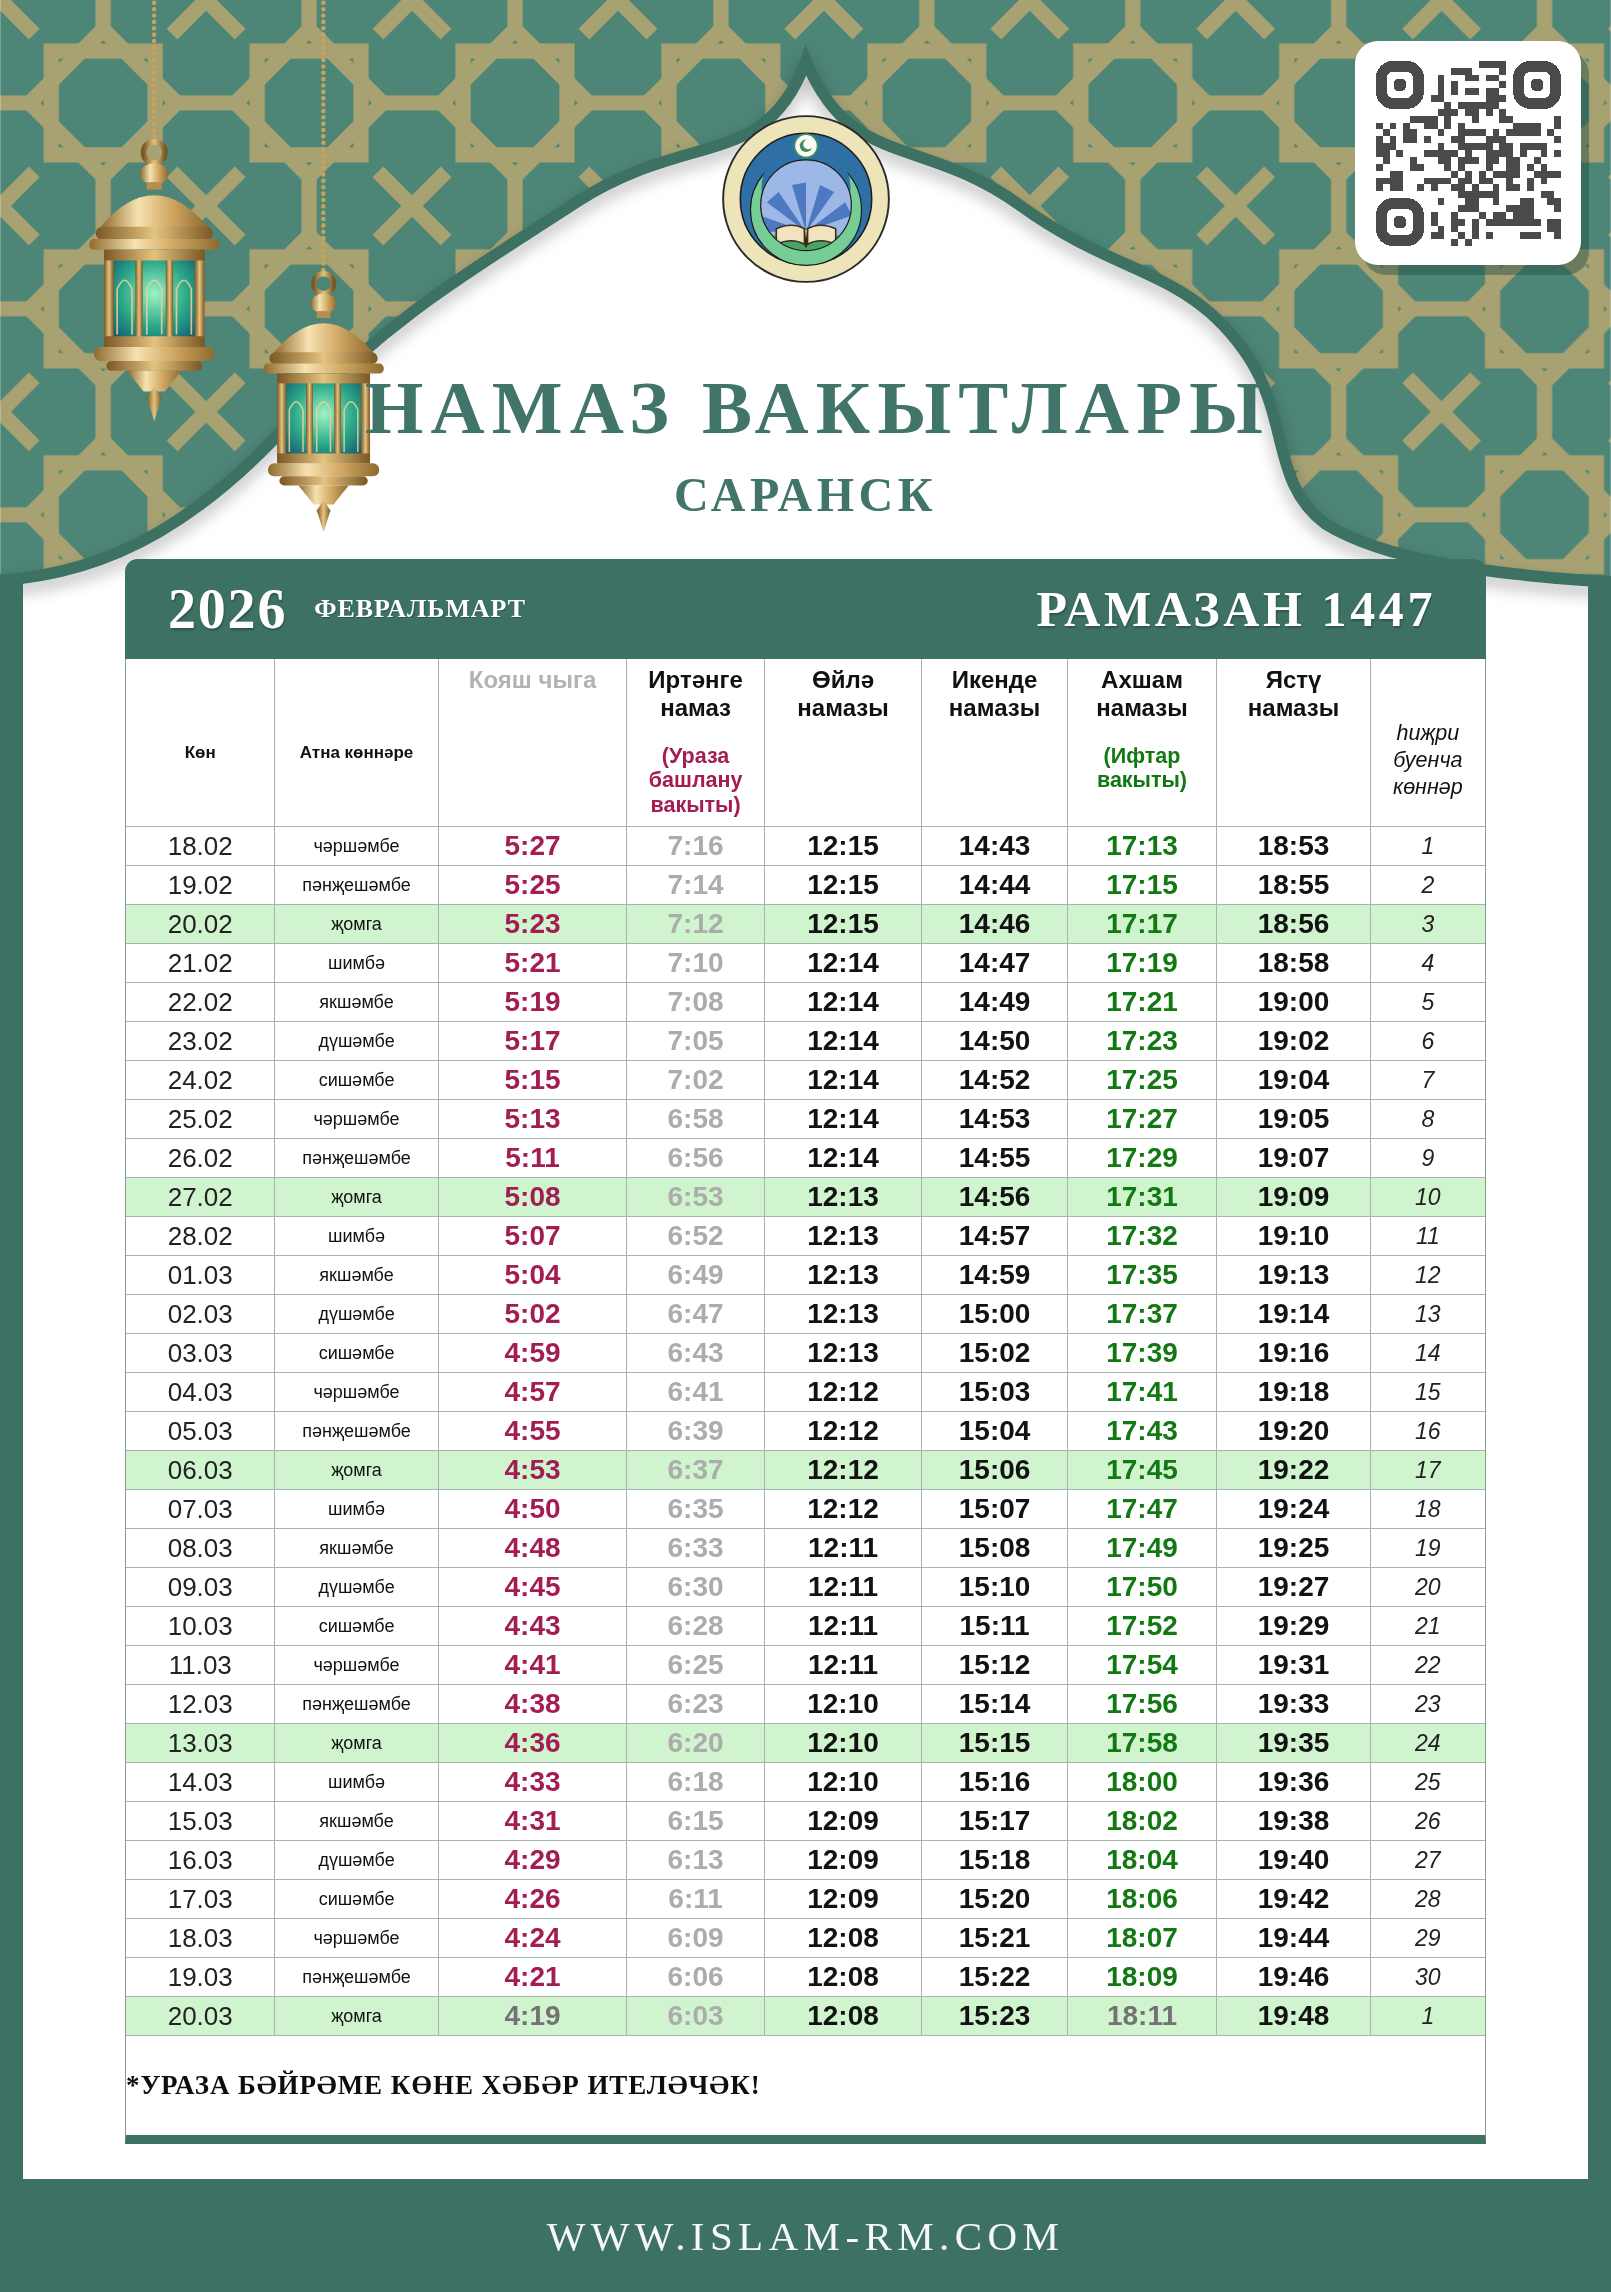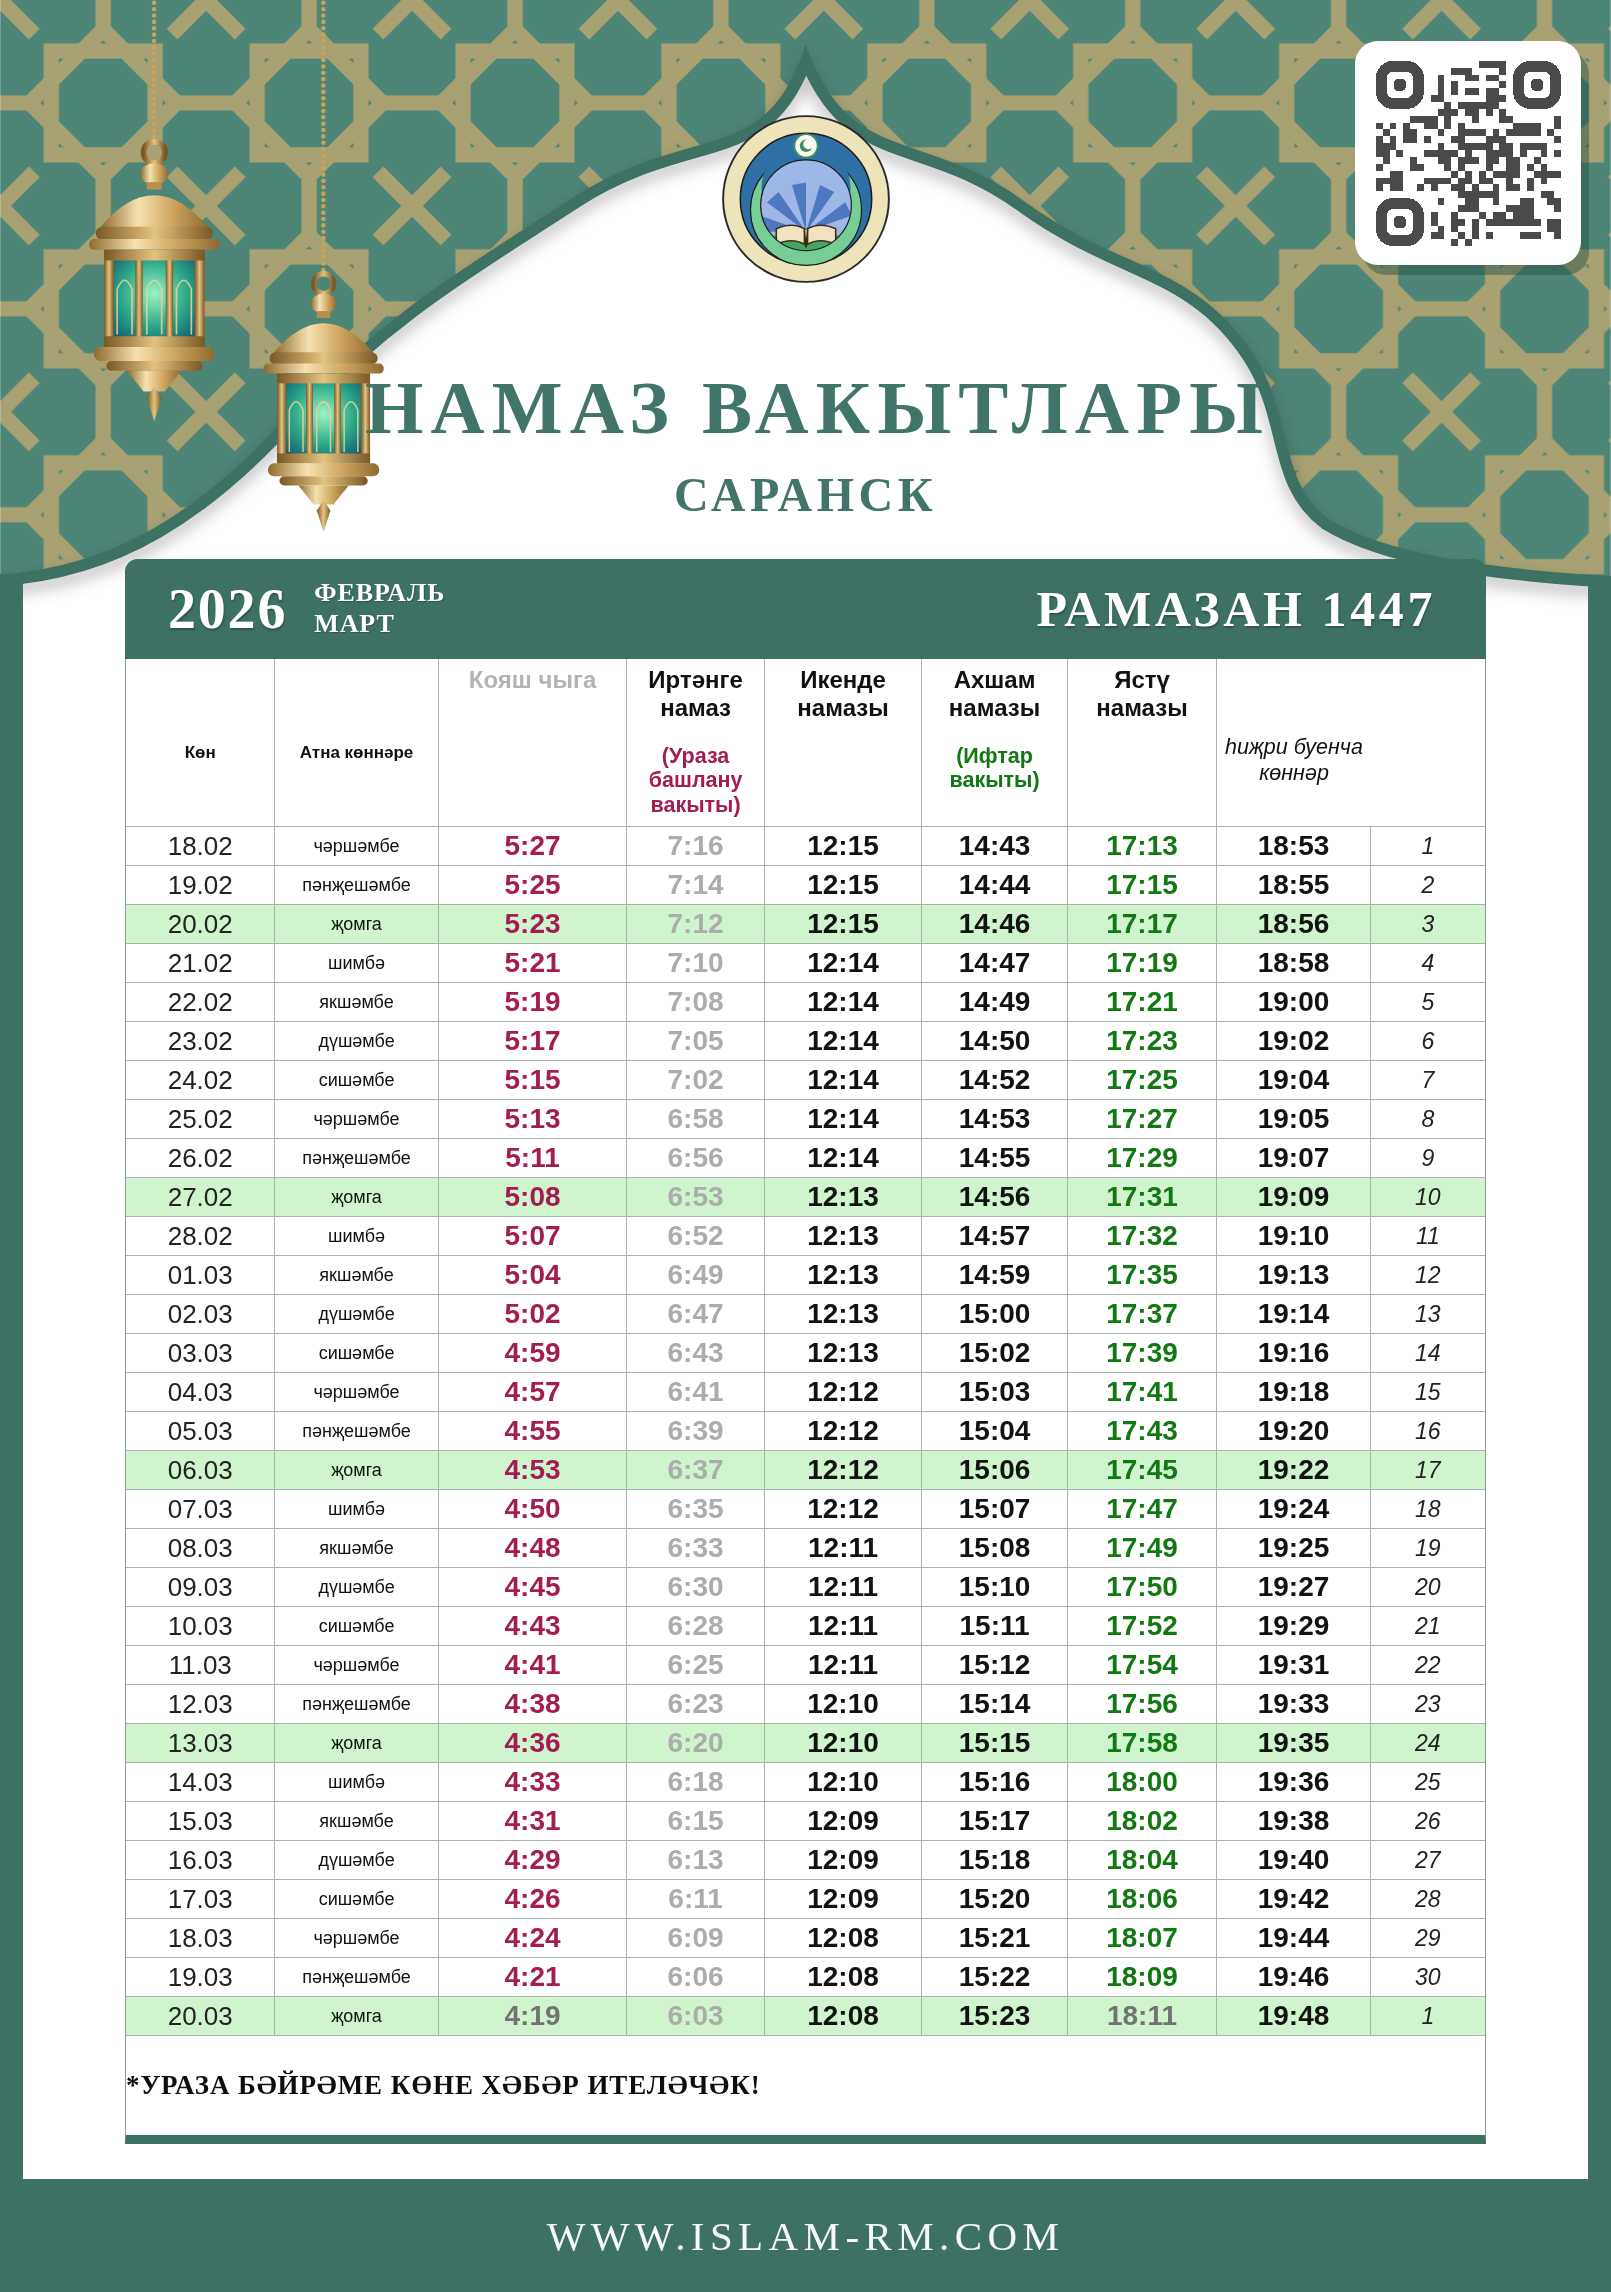--- a/index.html
+++ b/index.html
@@ -44,21 +44,21 @@
     font-family:"Liberation Serif","DejaVu Serif",serif;font-weight:bold;color:var(--title-green);
     font-size:48px;letter-spacing:4.5px;}
 
   
   .prayer-table{position:absolute;left:125px;top:559px;width:1361px;z-index:4;}
   .banner{height:100px;background:var(--frame-green);border-radius:12.5px 12.5px 0 0;
     display:flex;align-items:center;justify-content:space-between;color:#fff;
     font-family:"Liberation Serif","DejaVu Serif",serif;font-weight:bold;}
   .banner-left{display:flex;align-items:center;padding-left:43px;}
   .banner-year{font-size:56px;letter-spacing:1.8px;text-shadow:0.9px 1.8px 1.8px rgba(0,0,0,.25);}
-  .banner-months{display:flex;flex-direction:column;margin-left:27px;font-size:26px;line-height:1.18;
+  .banner-months{display:flex;flex-direction:row;margin-left:27px;font-size:26px;line-height:1.18;
     letter-spacing:0.9px;text-shadow:0.9px 0.9px 0.9px rgba(0,0,0,.25);}
   .banner-right{padding-right:50px;font-size:50px;letter-spacing:3.6px;text-shadow:0.9px 1.8px 1.8px rgba(0,0,0,.25);}
 
   .grid{background:#fff;border-left:1.8px solid #8c9a94;border-right:1.8px solid #8c9a94;
     border-bottom:9px solid var(--frame-green);}
   .h-row{display:grid;grid-template-columns:var(--cols);height:167px;}
   .h-cell{display:flex;flex-direction:column;align-items:center;text-align:center;
     border-right:0.9px solid var(--cell-line);padding:7.2px 3.6px;color:#111;}
   .h-cell:last-child{border-right:none;}
   .h-main{font-size:24px;font-weight:bold;line-height:1.15;}
@@ -242,20 +242,23 @@
         <div class="h-cell h-mid">Көн</div>
         <div class="h-cell h-mid">Атна көннәре</div>
         <div class="h-cell">
           <span class="h-main h-gray">Кояш чыга</span>
         </div>
         <div class="h-cell">
           <span class="h-main">Иртәнге намаз</span>
           <span class="h-note red">(Ураза башлану вакыты)</span>
         </div>
         <div class="h-cell">
+          <span class="h-main">Өйлә намазы</span>
+        </div>
+        <div class="h-cell">
           <span class="h-main">Икенде намазы</span>
         </div>
         <div class="h-cell">
           <span class="h-main">Ахшам намазы</span>
           <span class="h-note green">(Ифтар вакыты)</span>
         </div>
         <div class="h-cell">
           <span class="h-main">Ястү намазы</span>
         </div>
         <div class="h-cell h-low">һиҗри буенча көннәр</div>

